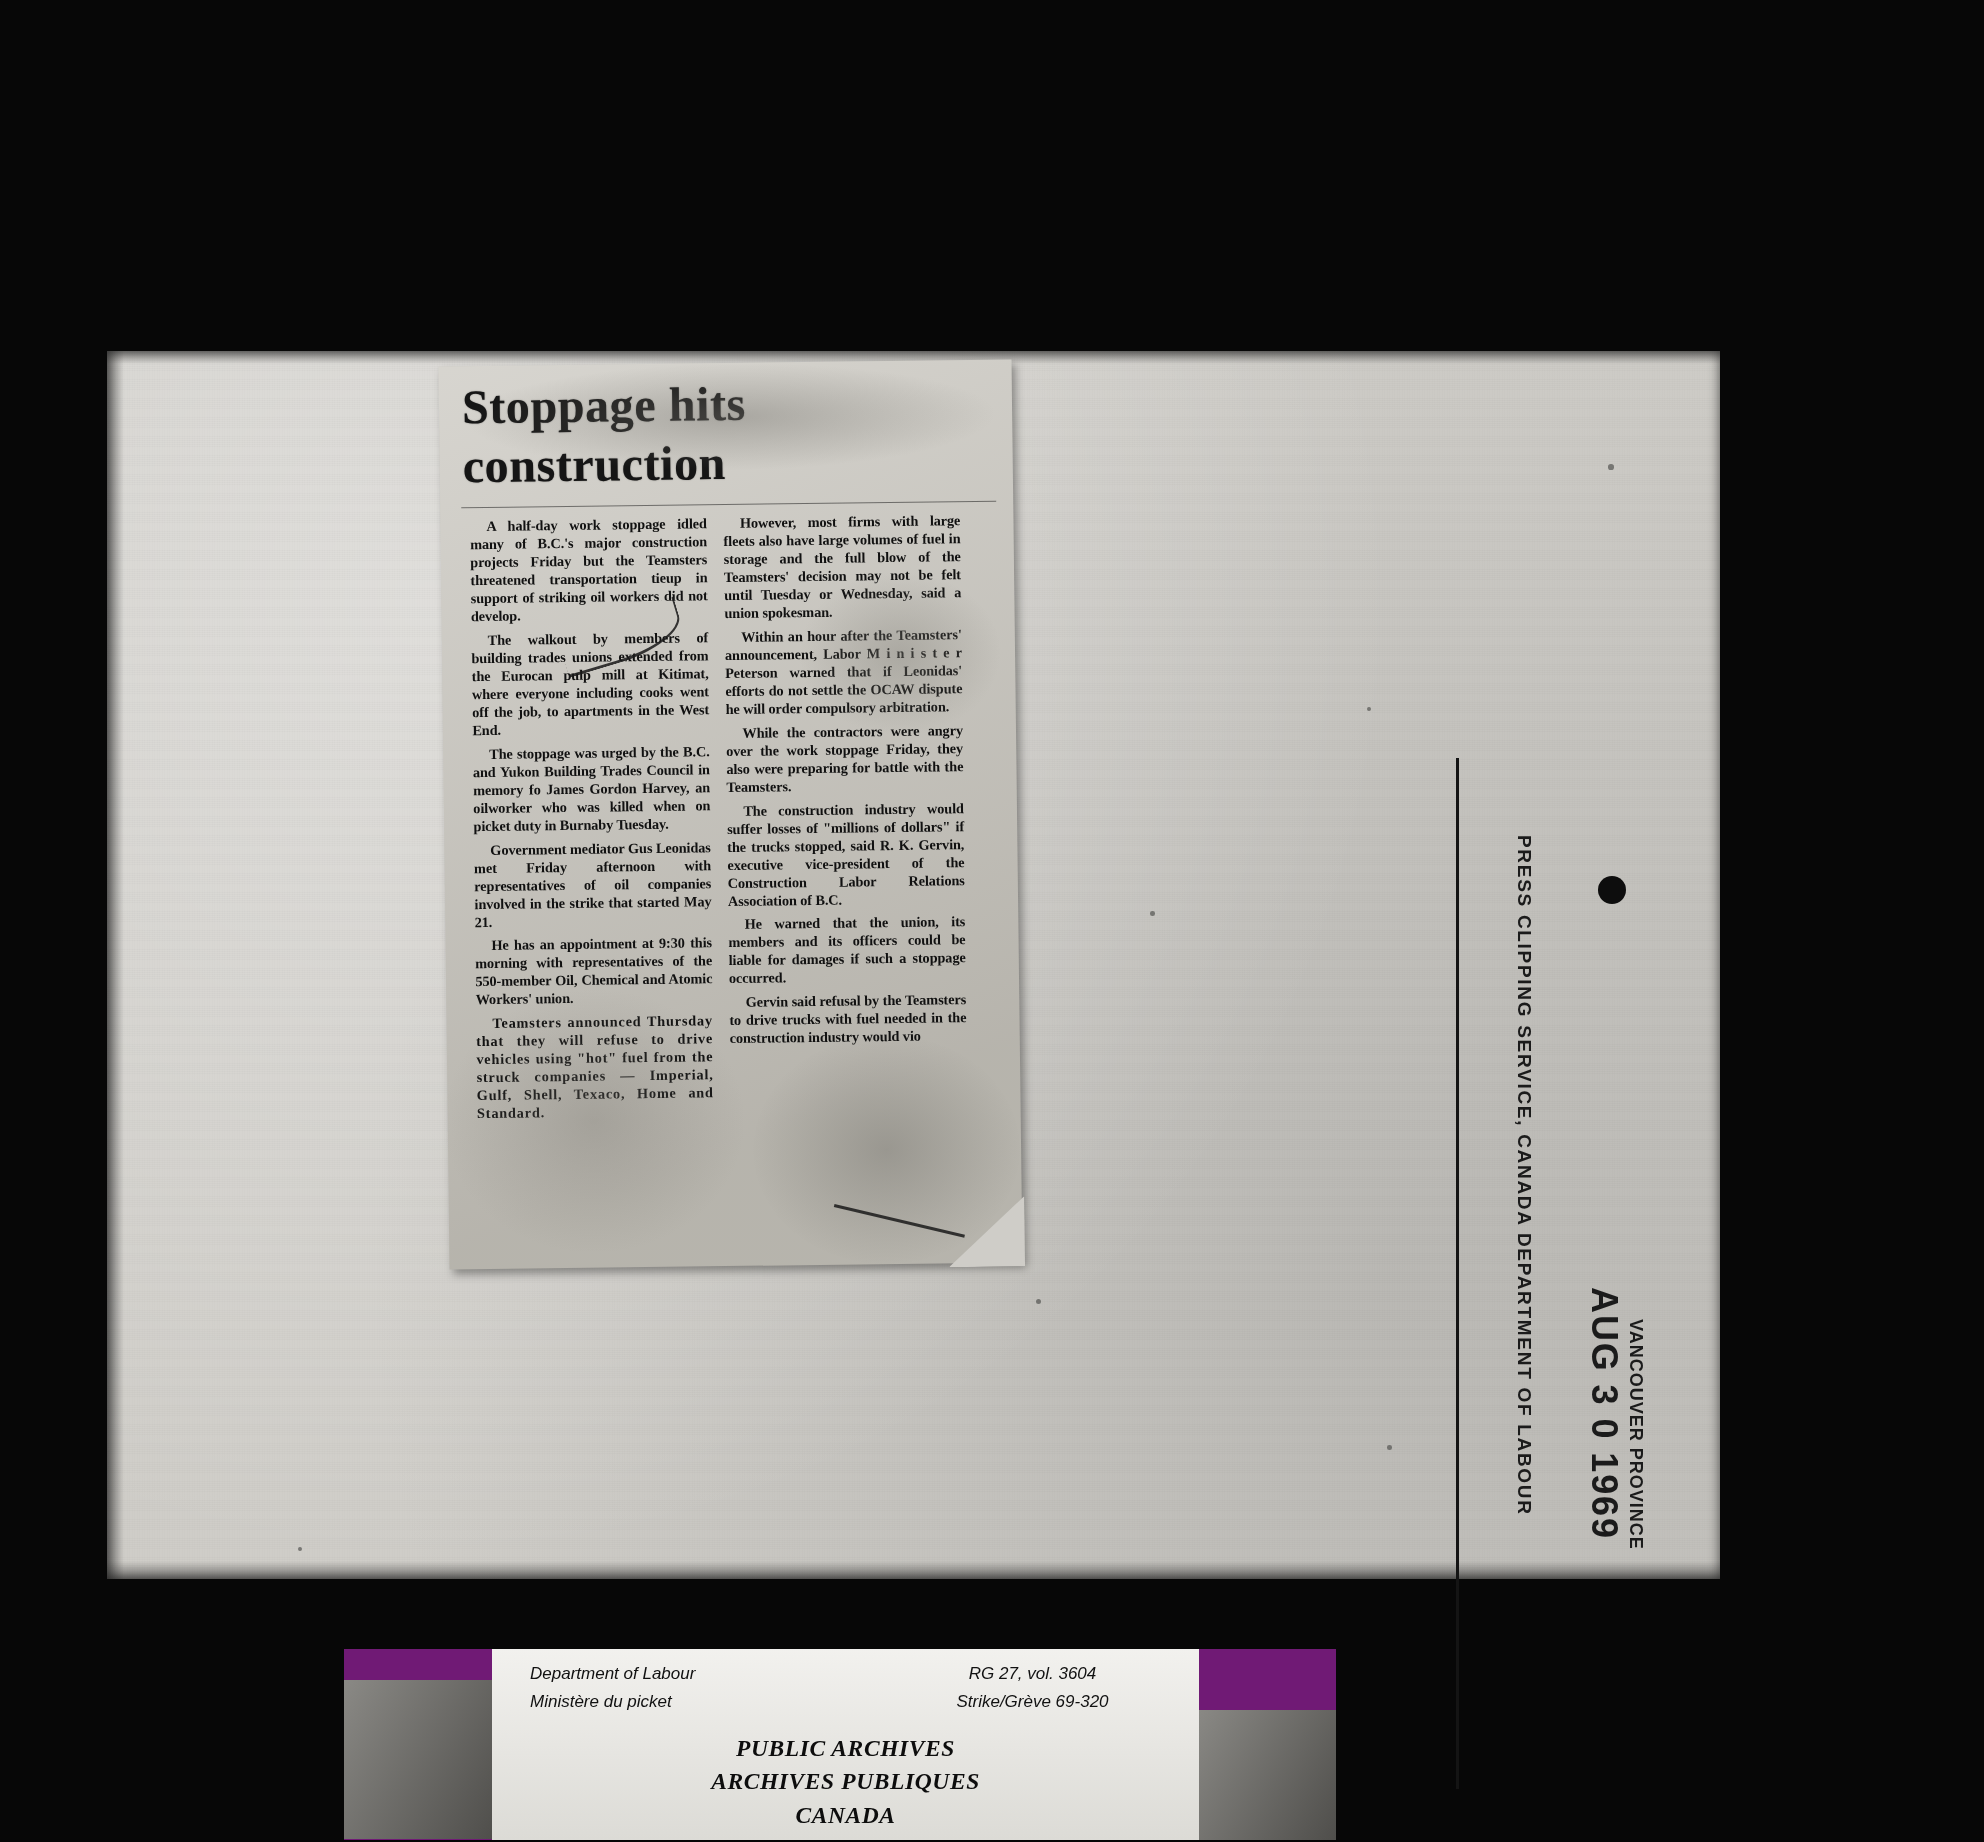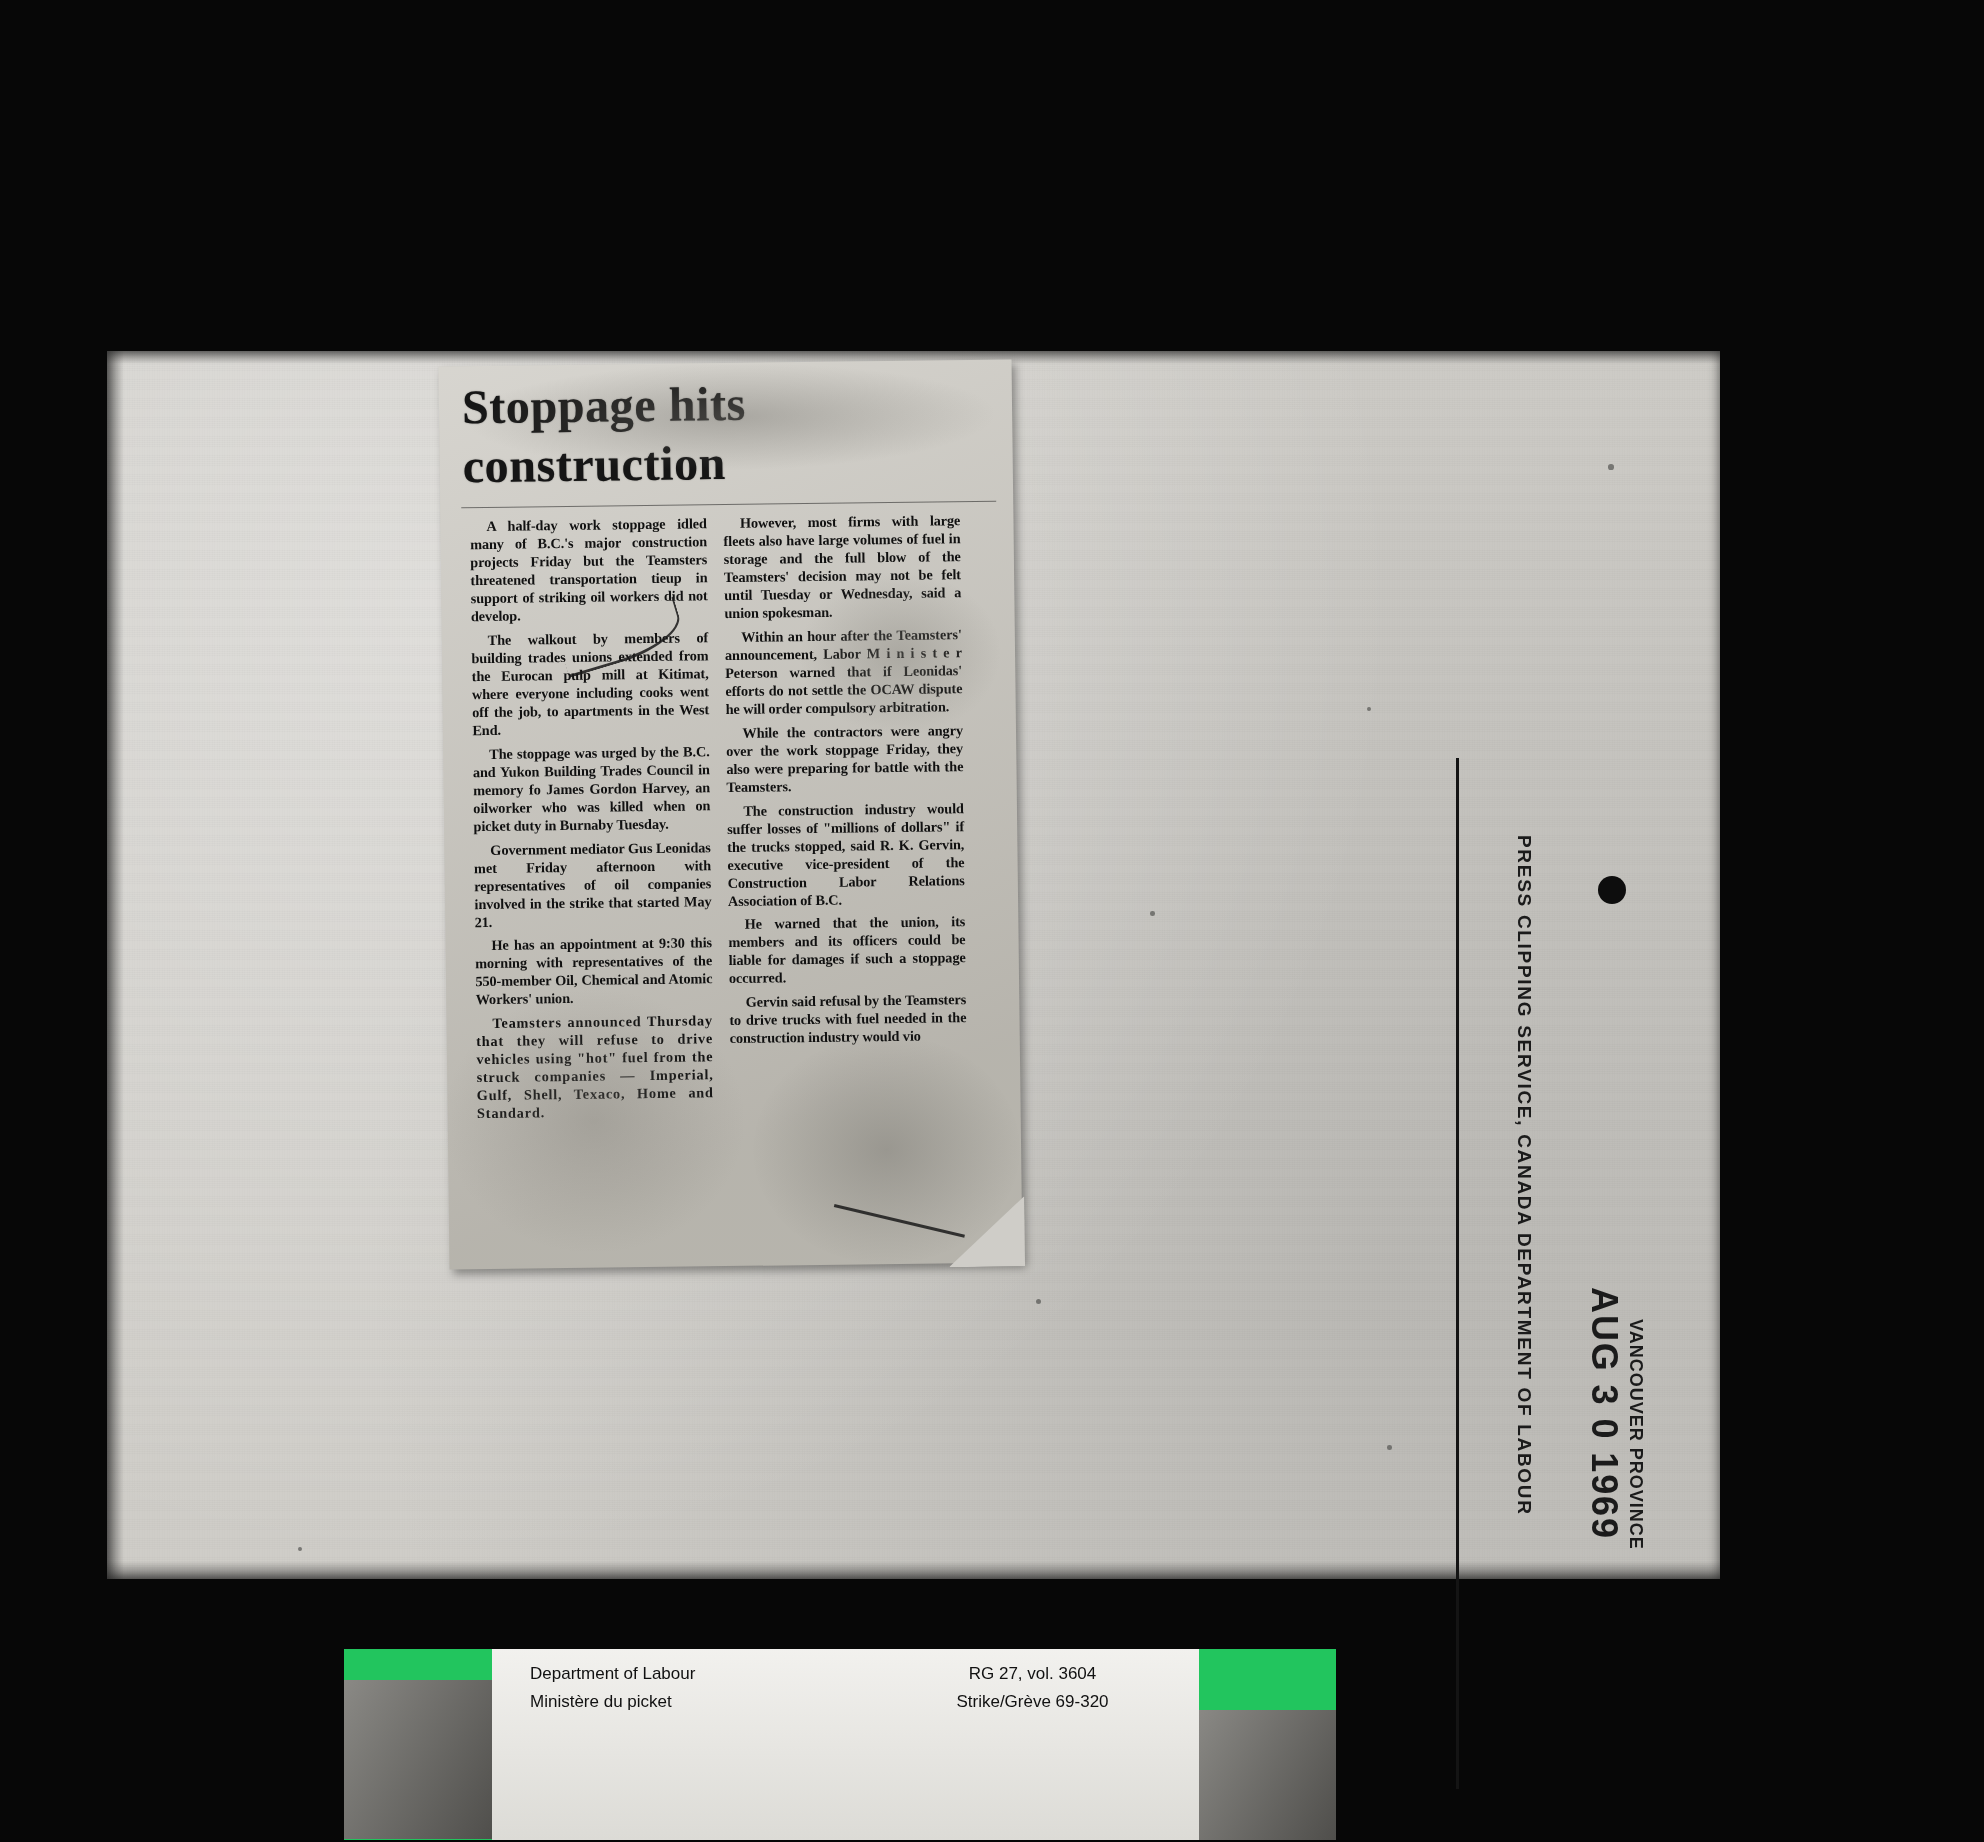--- a/index.html
+++ b/index.html
@@ -238,21 +238,22 @@
     opacity: 0.75;
   }
 
   
   #id-label {
     position: absolute;
     left: 344px;
     top: 1649px;
     width: 992px;
     height: 191px;
-    background: #22c55e;
+    background: #701a75;
+    font-style: italic;
   }
   #id-label-card {
     position: absolute;
     left: 148px;
     top: 0px;
     width: 707px;
     height: 191px;
     background: #e9e8e4;
     background-image: linear-gradient(180deg, #f2f1ee, #dcdbd6);
   }
@@ -377,17 +378,22 @@
       <div id="id-label-rows">
         <div class="id-row">
           <span class="left">Department of Labour</span>
           <span class="right">RG 27, vol. 3604</span>
         </div>
         <div class="id-row">
           <span class="left">Ministère du picket</span>
           <span class="right">Strike/Grève 69-320</span>
         </div>
       </div>
+      <div id="archives-title">
+        <div>PUBLIC ARCHIVES</div>
+        <div>ARCHIVES PUBLIQUES</div>
+        <div>CANADA</div>
+      </div>
     </div>
   </div>
 
 </div>
 
 
 </body></html>

